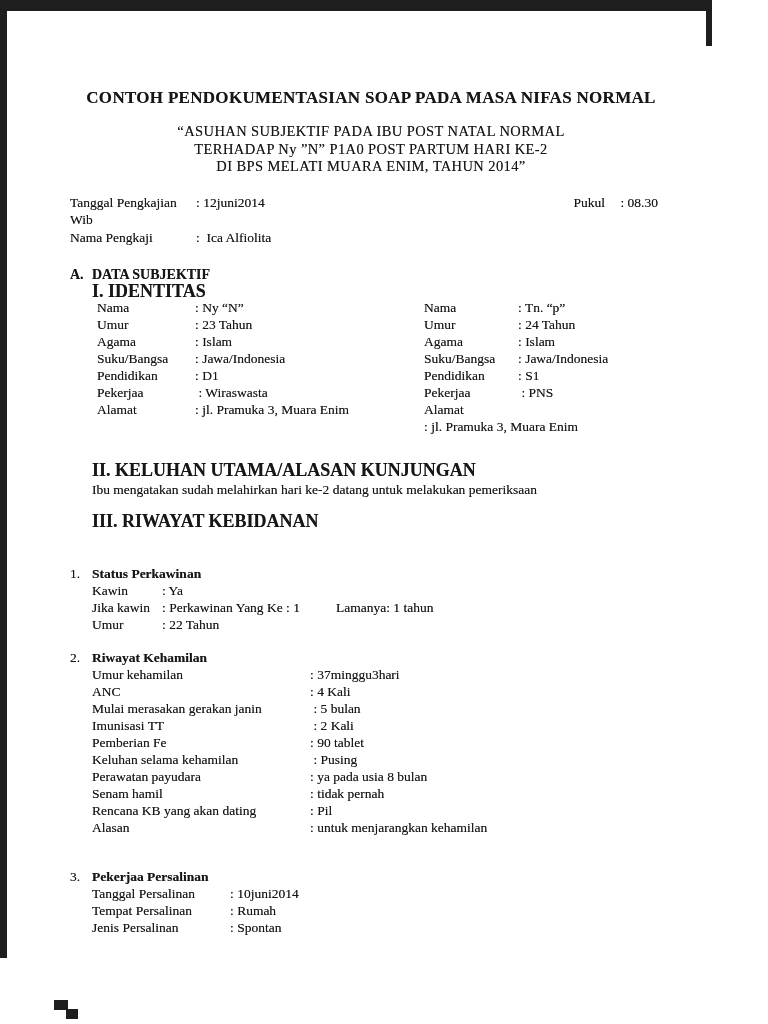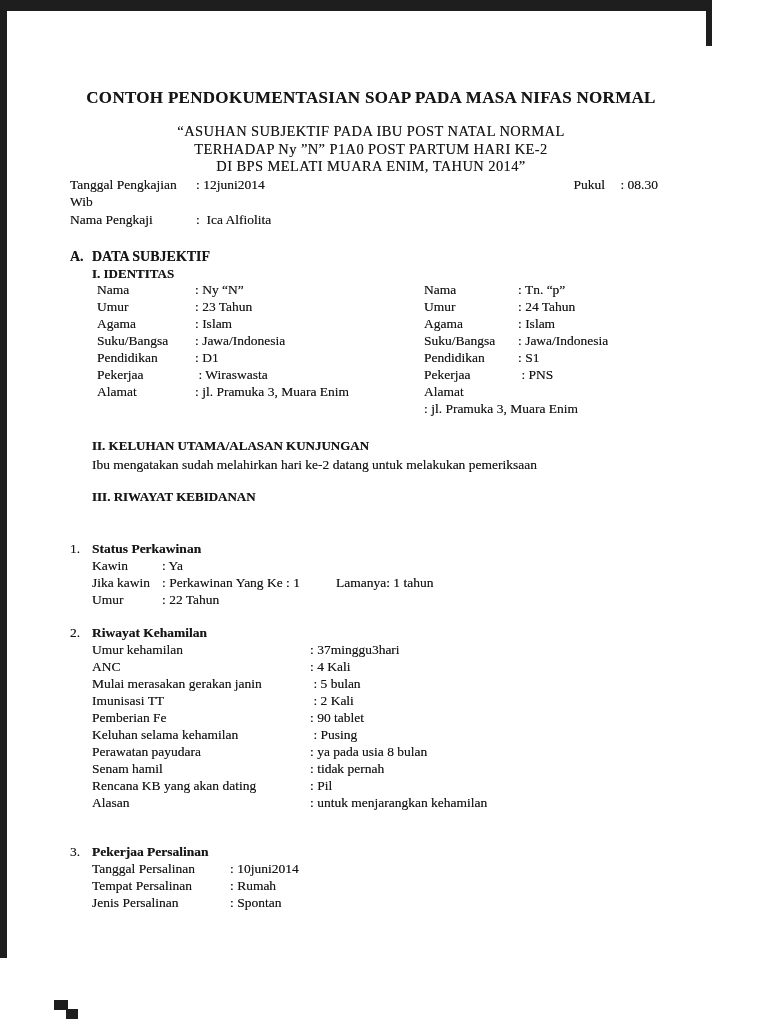--- a/index.html
+++ b/index.html
@@ -25,44 +25,44 @@
   .content { position:absolute; left:70px; top:88px; width:602px; }
 
   .doc-title {
     font-weight:bold; font-size:17px; text-align:center;
     letter-spacing:0.3px; line-height:20px;
   }
   .subtitle {
     margin-top:15px; text-align:center;
     font-size:14.5px; line-height:17.5px; letter-spacing:0.4px;
   }
-  .meta { line-height:17.5px; }
+  .meta { margin-top:18px; line-height:17.5px; }
   .meta-row1 { display:flex; justify-content:space-between; }
   .lbl { display:inline-block; white-space:pre; }
   .meta .lbl-wide { width:126px; }
   .meta-right { margin-right:14px; }
   .meta-right .lbl { width:47px; }
   .val { white-space:pre; }
 
   .sec-a { margin-top:20px; display:flex; font-weight:bold; font-size:14px; line-height:17px; }
   .num-col { width:22px; flex:0 0 22px; }
-  .heading2 { margin-left:22px; font-weight:bold; font-size:13px; line-height:17px; }
+  .heading2 { margin-left:22px; font-weight:bold; font-size:18px; line-height:17px; }
   .identitas-head { margin-top:0px; }
 
   .id-grid { display:flex; margin-top:-1px; line-height:17px;gap:31px; }
   .id-col-left  { width:296px; flex:0 0 296px; padding-left:27px; }
   .id-col-right { padding-left:27px; }
   .id-col-left  .row-label { width:98px; }
   .id-col-right .row-label { width:94px; }
   .row { line-height:17px; }
   .row-label { display:inline-block; white-space:pre; vertical-align:top; }
   .row-value { white-space:pre; }
   .row-extra { white-space:pre; margin-left:36px; }
 
-  .h-keluhan { margin-top:20px; }
+  .h-keluhan { margin-top:27px; }
   .keluhan-text { margin-top:2px; line-height:17px; }
   .h-riwayat { margin-top:15px; }
 
   .numbered { display:flex; line-height:17px; }
   .numbered .sec-title { font-weight:bold; }
   .sec1 { margin-top:35px; }
   .sec2 { margin-top:16px; }
   .sec3 { margin-top:32px; }
   .sec-body .rows { }
   .rows-s1 .row-label { width:70px; }

